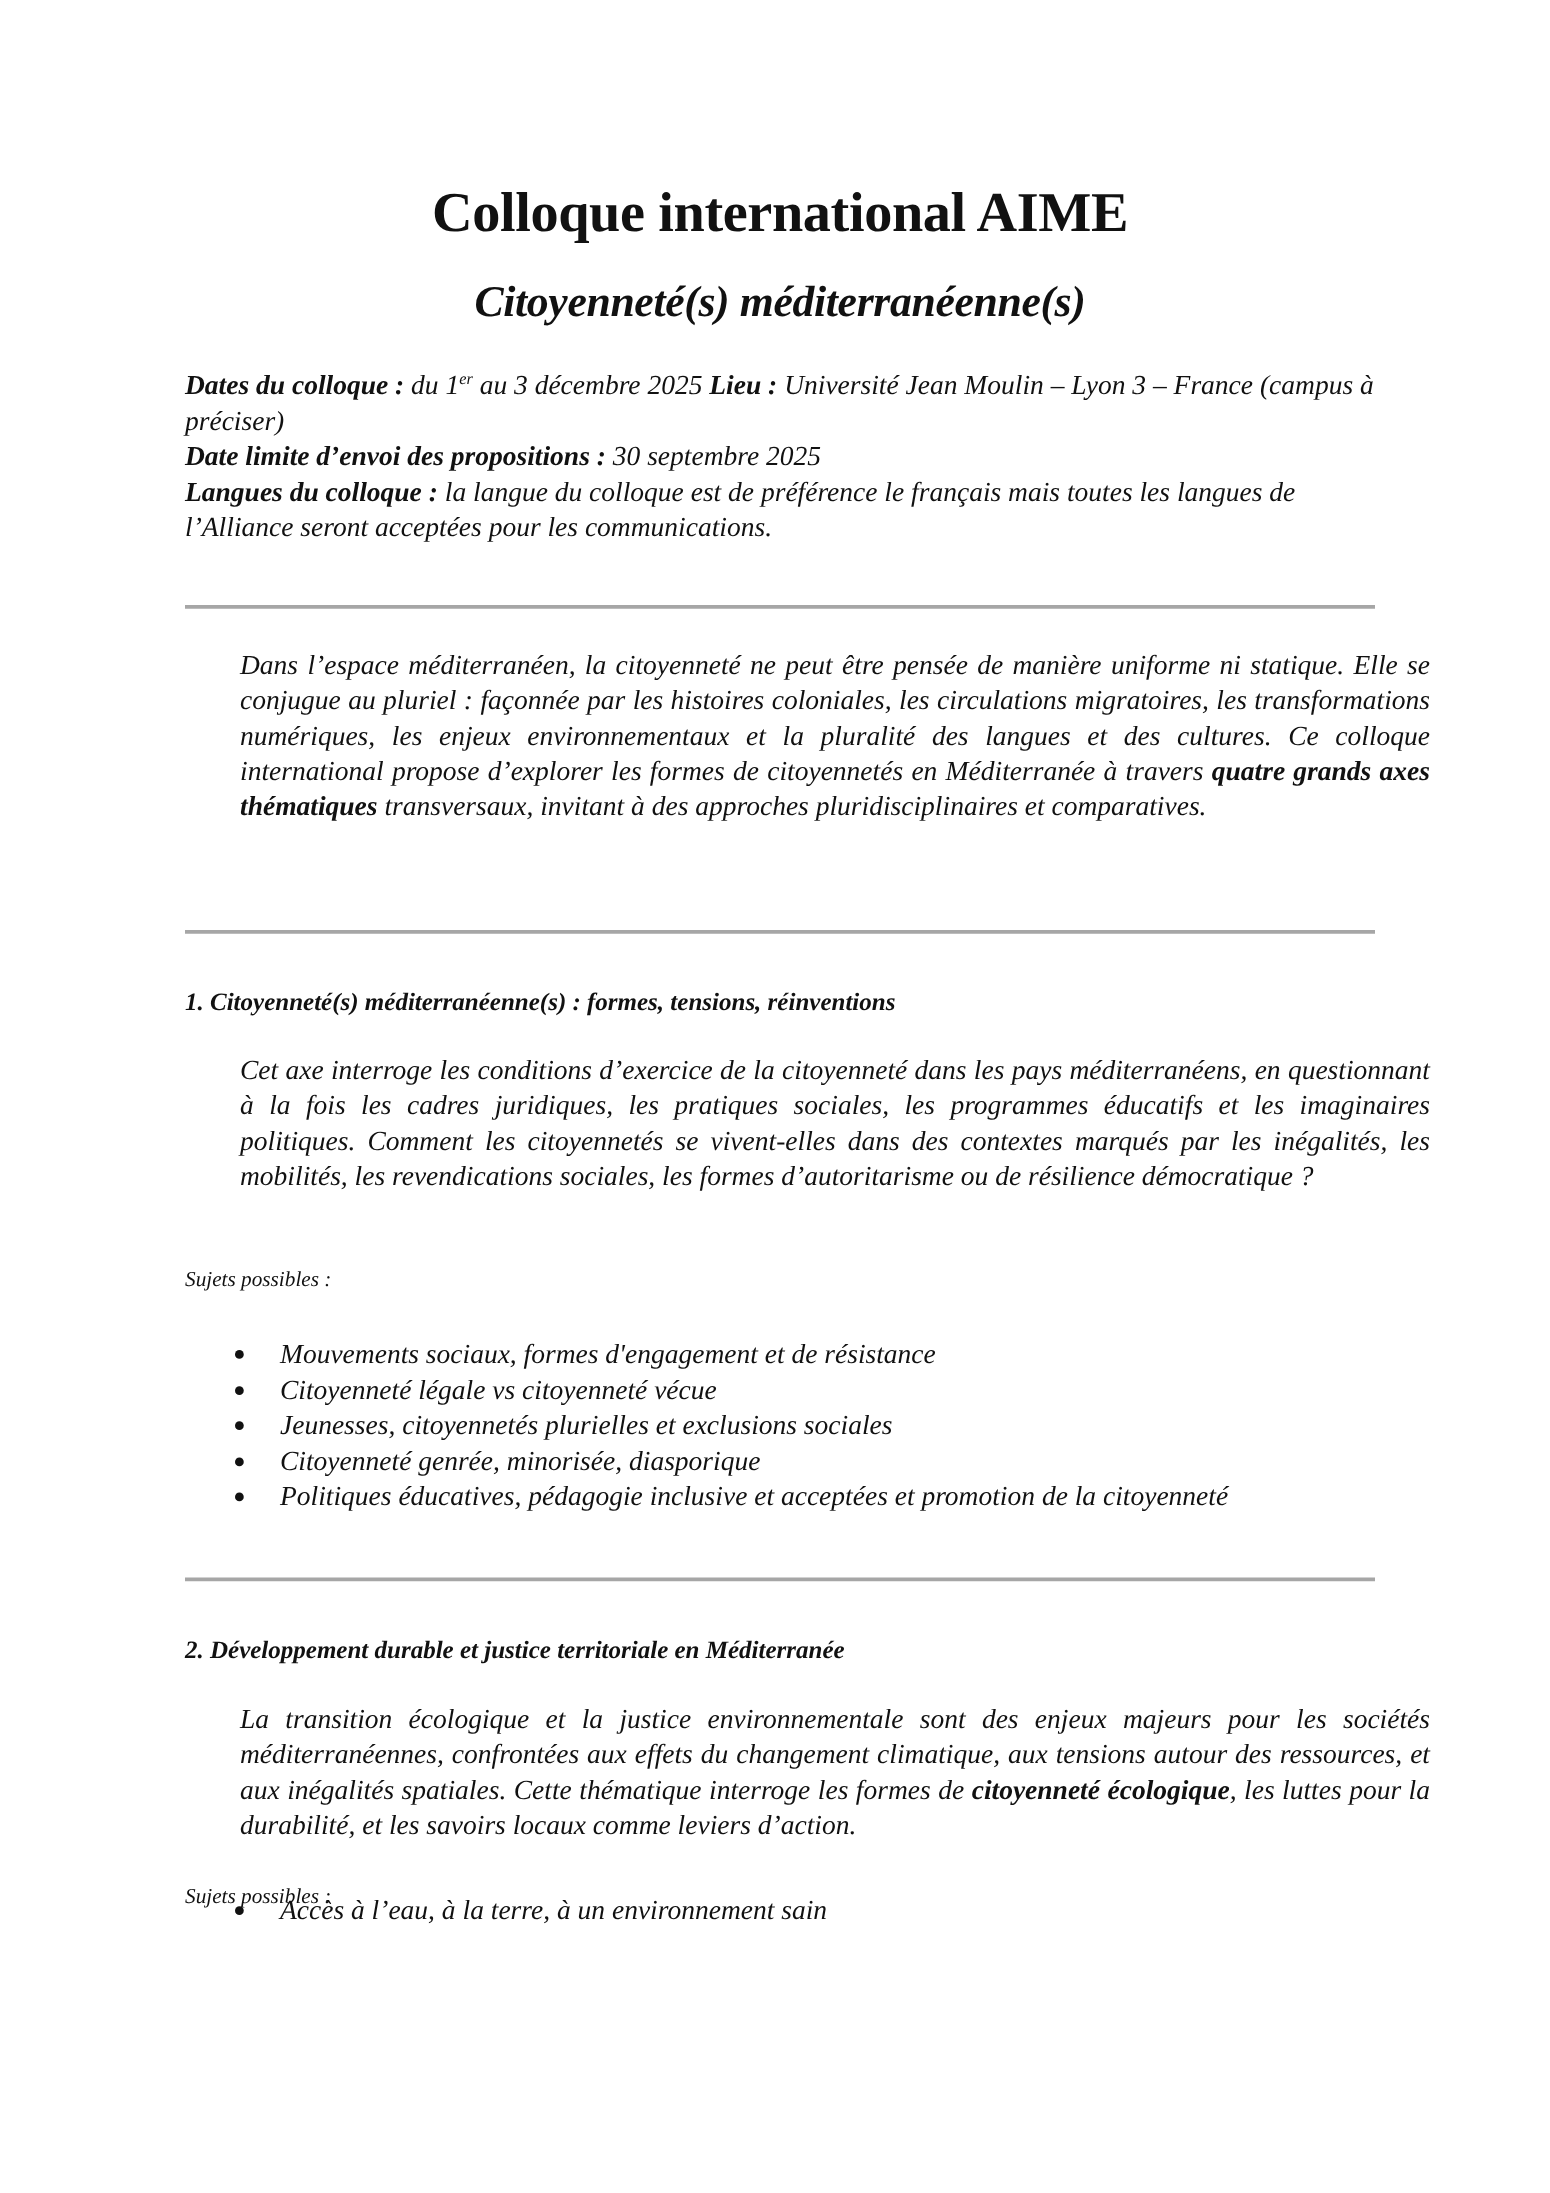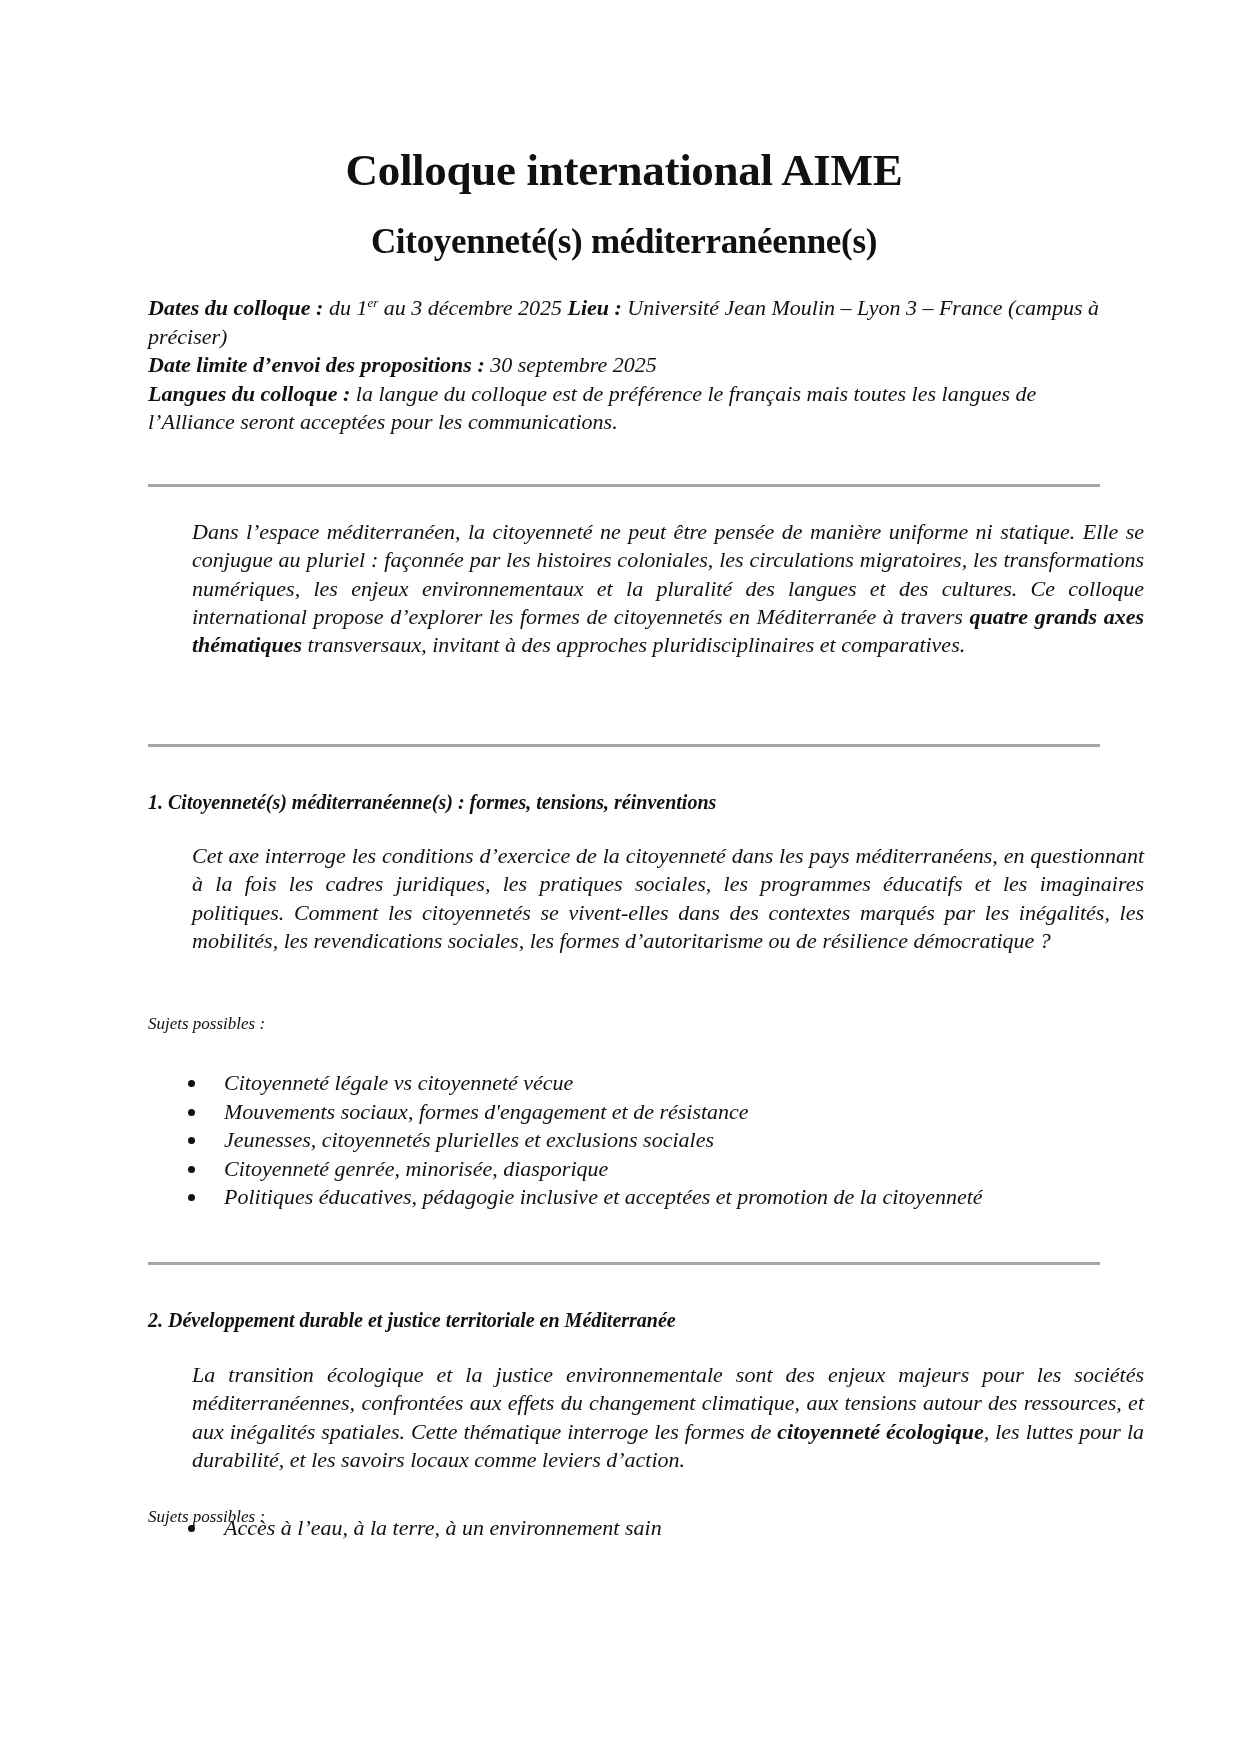--- a/index.html
+++ b/index.html
@@ -8,21 +8,21 @@
     font-family: "Liberation Serif", "DejaVu Serif", serif;
     color: #111111;
   }
   .page { position: absolute; left: 148px; top: 0; width: 952px; }
   .title {
     position: absolute; top: 148px; left: 0; width: 952px; text-align: center;
     font-weight: bold; font-size: 45px; line-height: 44px; letter-spacing: -0.3px;
   }
   .subtitle {
     position: absolute; top: 220px; left: 0; width: 952px; text-align: center;
-    font-weight: bold; font-size: 35px; line-height: 44px; letter-spacing: -0.3px;
+    font-weight: bold; font-style: italic; font-size: 35px; line-height: 44px; letter-spacing: -0.3px;
   }
   .info {
     position: absolute; top: 294px; left: 0; width: 952px;
     font-style: italic; font-size: 22px; line-height: 28.6px;
   }
   .info b { font-weight: bold; }
   .info sup { font-size: 13px; line-height: 0; vertical-align: 8px; }
   .rule {
     position: absolute; left: 0; width: 952px; height: 3px; background: #a6a6a6;
   }
@@ -75,22 +75,22 @@
   </div>
 
   <div class="rule" style="top:744px"></div>
 
   <div class="heading" style="top:786px">1. Citoyenneté(s) méditerranéenne(s) : formes, tensions, réinventions</div>
   <div class="para" style="top:842px">
     <span>Cet axe interroge les conditions d’exercice de la citoyenneté dans les pays méditerranéens, en questionnant à la fois les cadres juridiques, les pratiques sociales,  les programmes éducatifs et les imaginaires politiques. Comment les citoyennetés se vivent-elles dans des contextes marqués par les inégalités, les mobilités, les revendications sociales, les formes d’autoritarisme ou de résilience démocratique ?</span>
   </div>
   <div class="label" style="top:1010px">Sujets possibles :</div>
   <ul class="bullets" style="top:1069px">
+    <li><span class="dot"></span><span>Mouvements sociaux, formes d'engagement et de résistance</span></li>
     <li><span class="dot"></span><span>Citoyenneté légale vs citoyenneté vécue</span></li>
-    <li><span class="dot"></span><span>Mouvements sociaux, formes d'engagement et de résistance</span></li>
     <li><span class="dot"></span><span>Jeunesses, citoyennetés plurielles et exclusions sociales</span></li>
     <li><span class="dot"></span><span>Citoyenneté genrée, minorisée, diasporique</span></li>
     <li><span class="dot"></span><span>Politiques éducatives, pédagogie inclusive et acceptées et promotion de la citoyenneté</span></li>
   </ul>
 
   <div class="rule" style="top:1262px"></div>
 
   <div class="heading" style="top:1304px">2. Développement durable et justice territoriale en Méditerranée</div>
   <div class="para" style="top:1361px">
     <span>La transition écologique et la justice environnementale sont des enjeux majeurs pour les sociétés méditerranéennes, confrontées aux effets du changement climatique, aux tensions autour des ressources, et aux inégalités spatiales. Cette thématique interroge les formes de </span><b>citoyenneté écologique</b><span>, les luttes pour la durabilité, et les savoirs locaux comme leviers d’action.</span>

